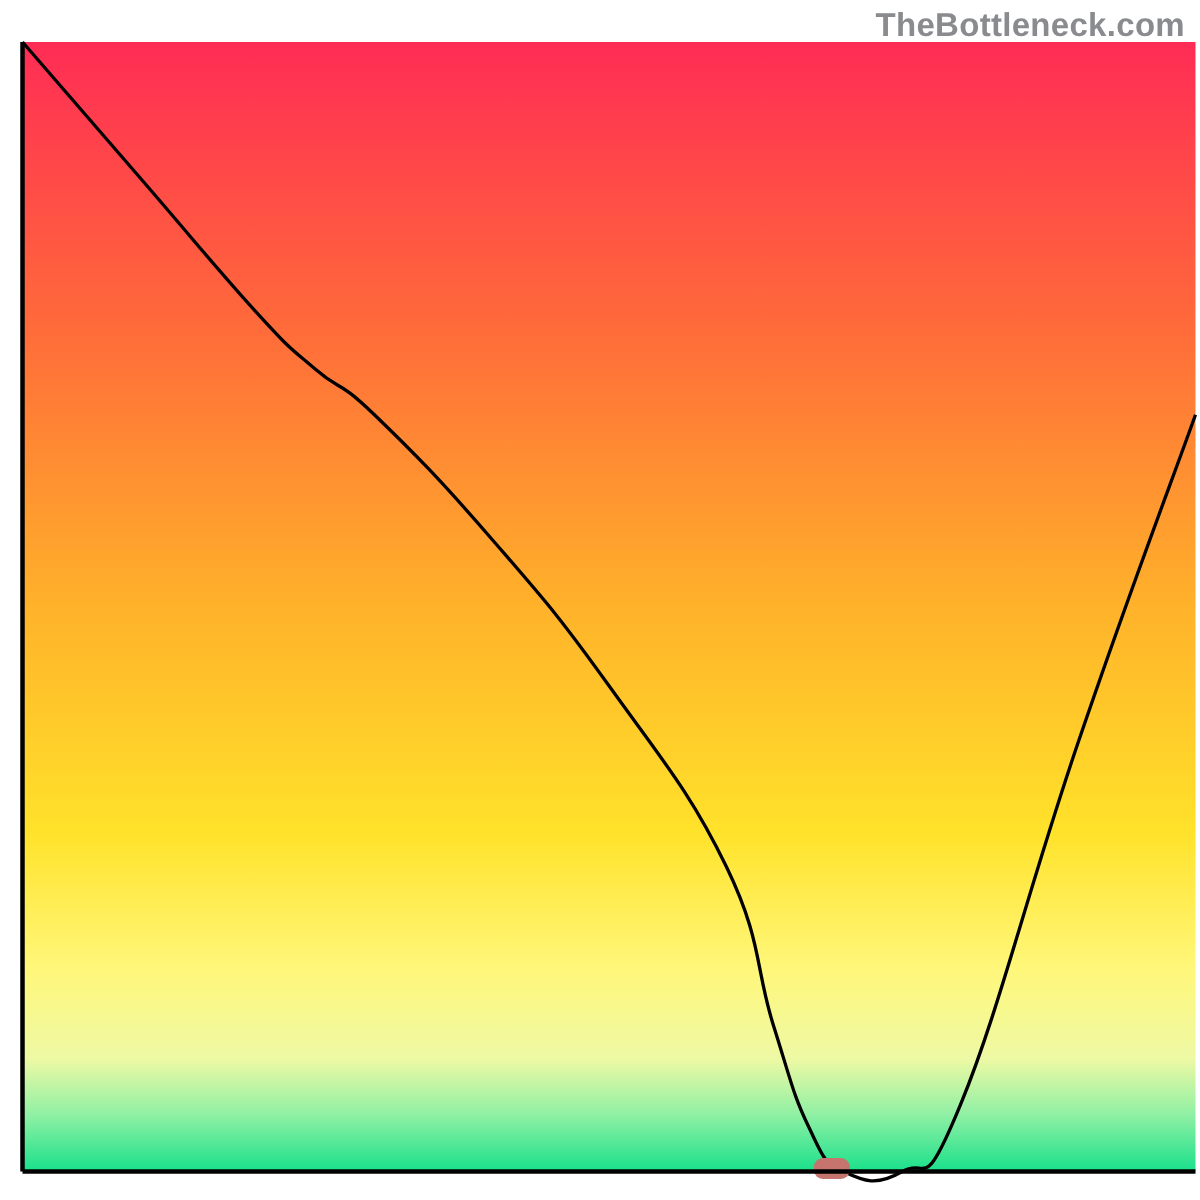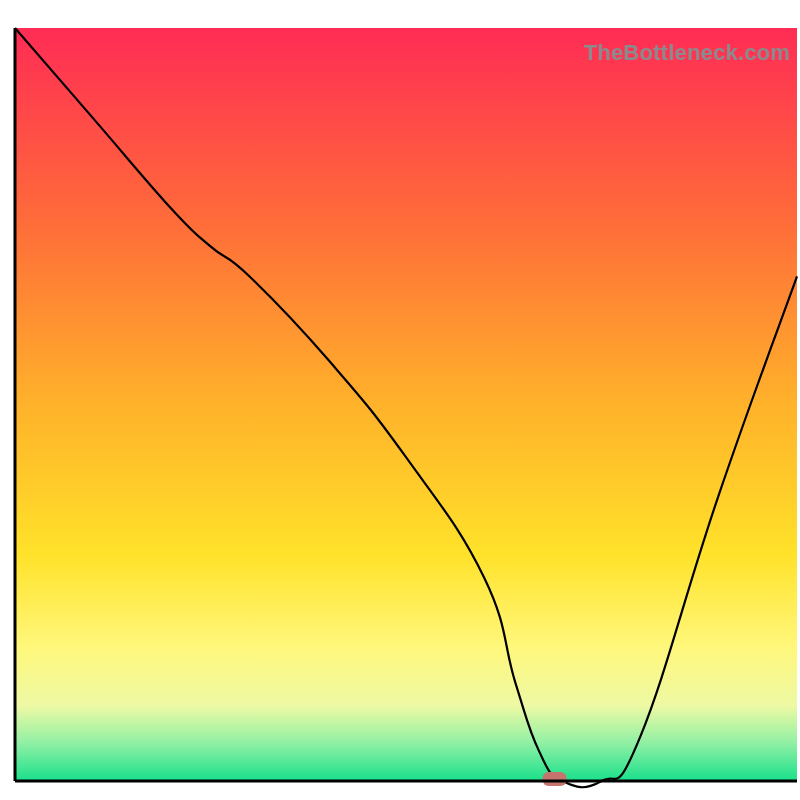--- a/index.html
+++ b/index.html
@@ -18,21 +18,20 @@
   }
   .watermark {
     position: absolute;
     top: 4px;
     right: 10px;
     font-size: 22px;
     font-weight: 600;
     color: #8a8b8e;  
     letter-spacing: 0.2px;
     user-select: none;
-    margin-top: 36px;
   }
   svg {
     display: block;
   }
   
   .marker {
     fill: #c5756d;
   }
   .axisline { stroke: #000; stroke-width: 3; }
   .curve { stroke: #000; stroke-width: 2.2; fill: none; }

